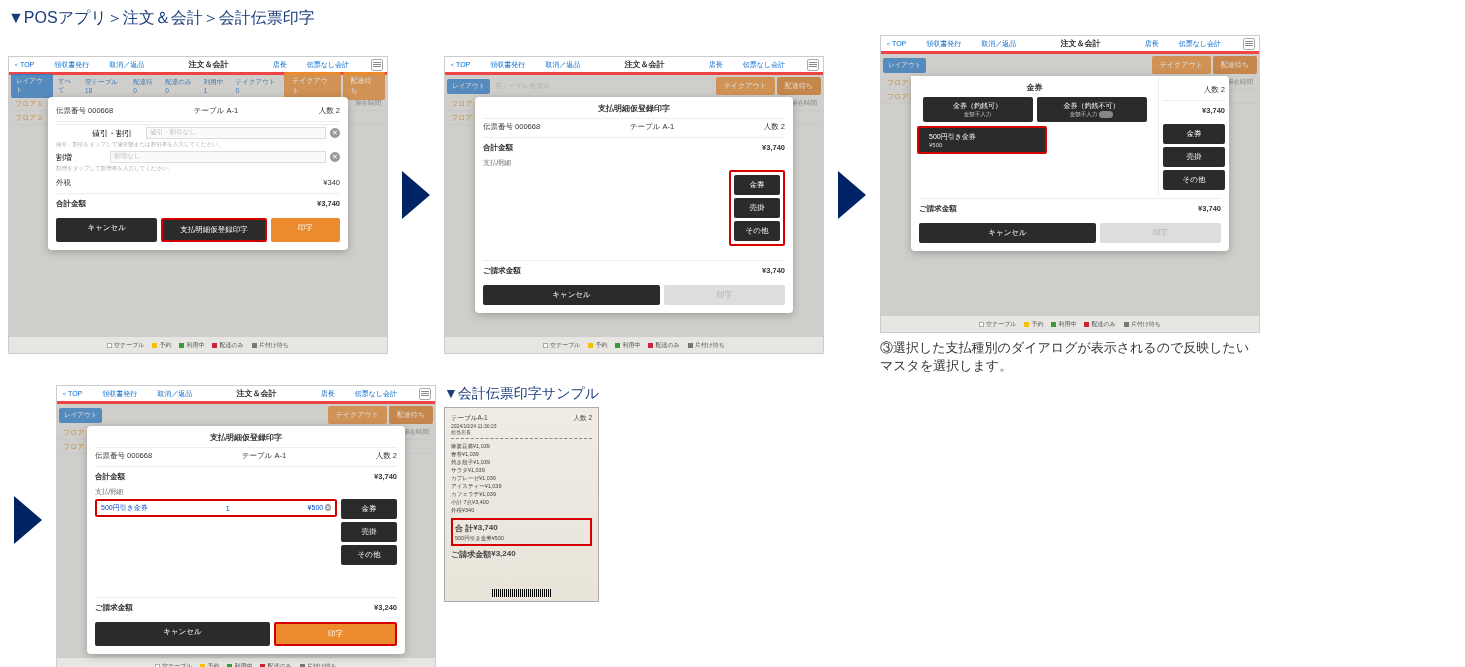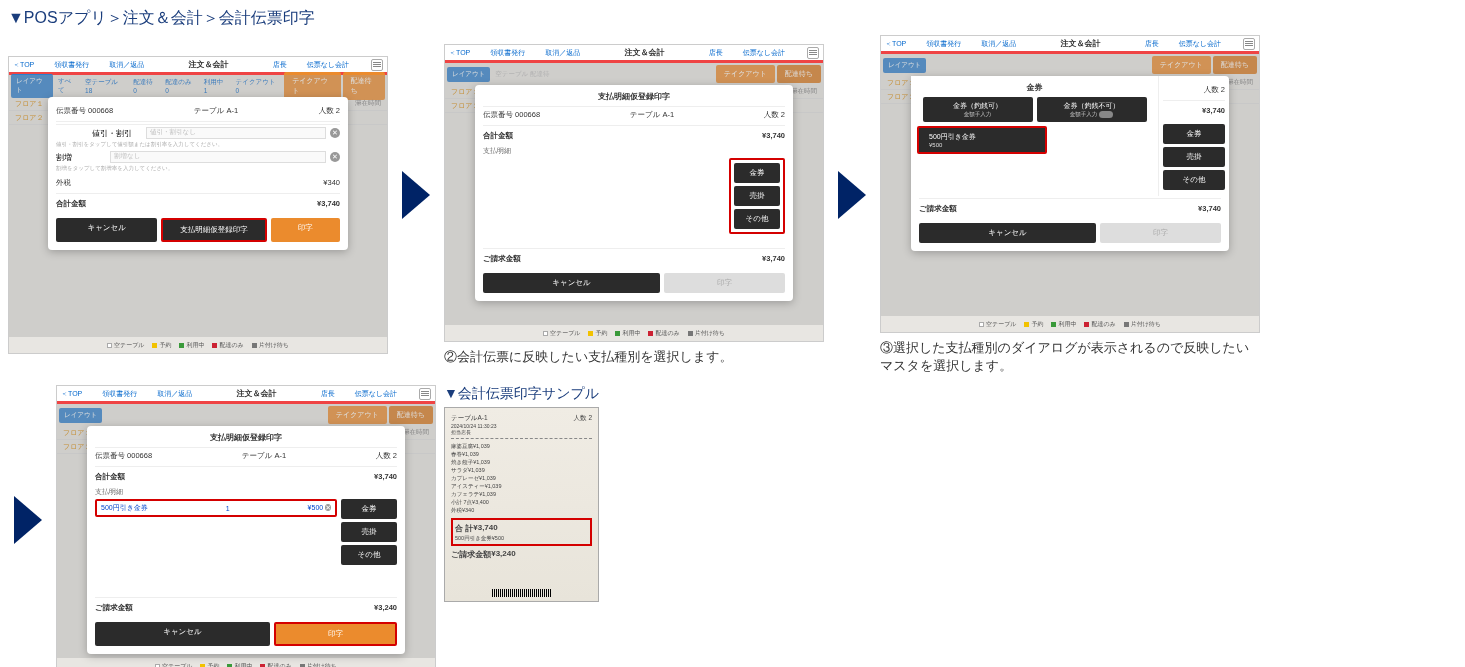--- a/index.html
+++ b/index.html
@@ -375,21 +375,20 @@
         <span class="legend-item">
             <span class="sq red"></span>
             <span>配達のみ</span>
           </span>
         <span class="legend-item">
             <span class="sq gray"></span>
             <span>片付け待ち</span>
           </span>
       </div>
     </div>
-    <div class="caption">②会計伝票に反映したい支払種別を選択します。</div>
   </div>
 
   <div class="arrow"></div>
 
   <div class="step-col">
     <div class="pos" style="height:298px;">
       <div class="pos-header">
         <span class="top-link">＜TOP</span>
         <span class="top-link">領収書発行</span>
         <span class="top-link">取消／返品</span>

